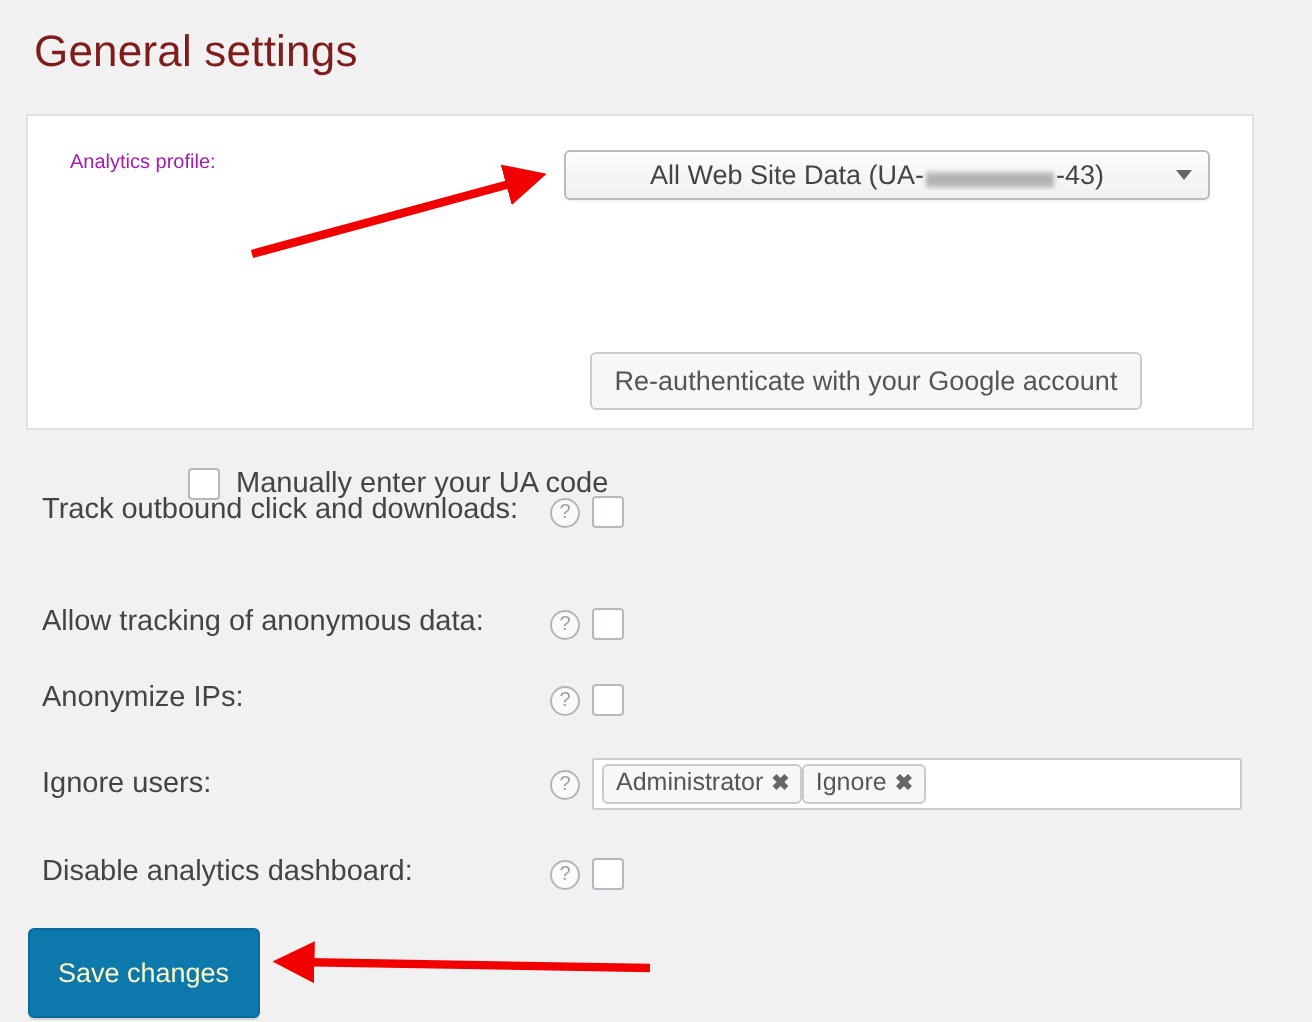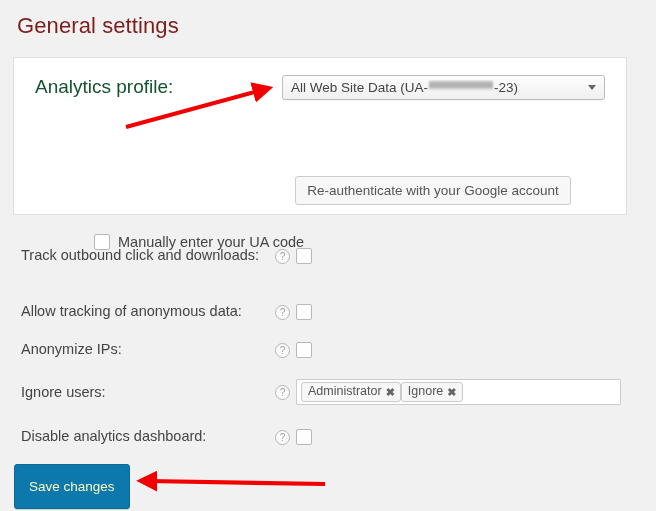--- a/index.html
+++ b/index.html
@@ -47,22 +47,22 @@
     box-sizing: border-box;
   }
 
   .panel-row {
     position: absolute;
   }
 
   .label-analytics {
     left: 21px;
     top: 18px;
-    font-size: 19px;
-    color: #14532d;
+    font-size: 10px;
+    color: #a21caf;
   }
 
   
   .ga-select {
     position: absolute;
     left: 268px;
     top: 17px;
     width: 323px;
     height: 25px;
     box-sizing: border-box;
@@ -71,24 +71,25 @@
     background: linear-gradient(to bottom, #fdfdfd 0%, #f0f0f0 100%);
     box-shadow: 0 1px 0 rgba(0,0,0,0.04);
     display: flex;
     align-items: center;
     padding: 0 6px 0 8px;
     font-size: 13.5px;
     color: #444;
   }
   .ga-select .sel-text {
     display: flex;
-    align-items: flex-start;
+    align-items: flex-end;
     white-space: nowrap;
     flex: 1;
     overflow: hidden;
+    margin-left: 34px;
   }
   .redacted {
     display: inline-block;
     width: 64px;
     height: 10px;
     margin: 0 1px;
     background: linear-gradient(to bottom,
         rgba(210,210,210,0.25) 0%,
         rgba(176,176,176,0.85) 22%,
         rgba(168,168,168,0.95) 50%,
@@ -277,21 +278,21 @@
   <h1 class="page-title">General settings</h1>
 
   <div class="panel">
 
     <div class="panel-row label-analytics">Analytics profile:</div>
 
     <div class="ga-select">
       <span class="sel-text">
         <span>All Web Site Data (UA-</span>
           <span class="redacted"></span>
-          <span>-23)</span>
+          <span>-43)</span>
       </span>
       <span class="caret"></span>
     </div>
 
     <button class="reauth-btn">Re-authenticate with your Google account</button>
 
     <div class="manual-row">
       <span class="cb"></span>
       <span class="manual-label">Manually enter your UA code</span>
     </div>

